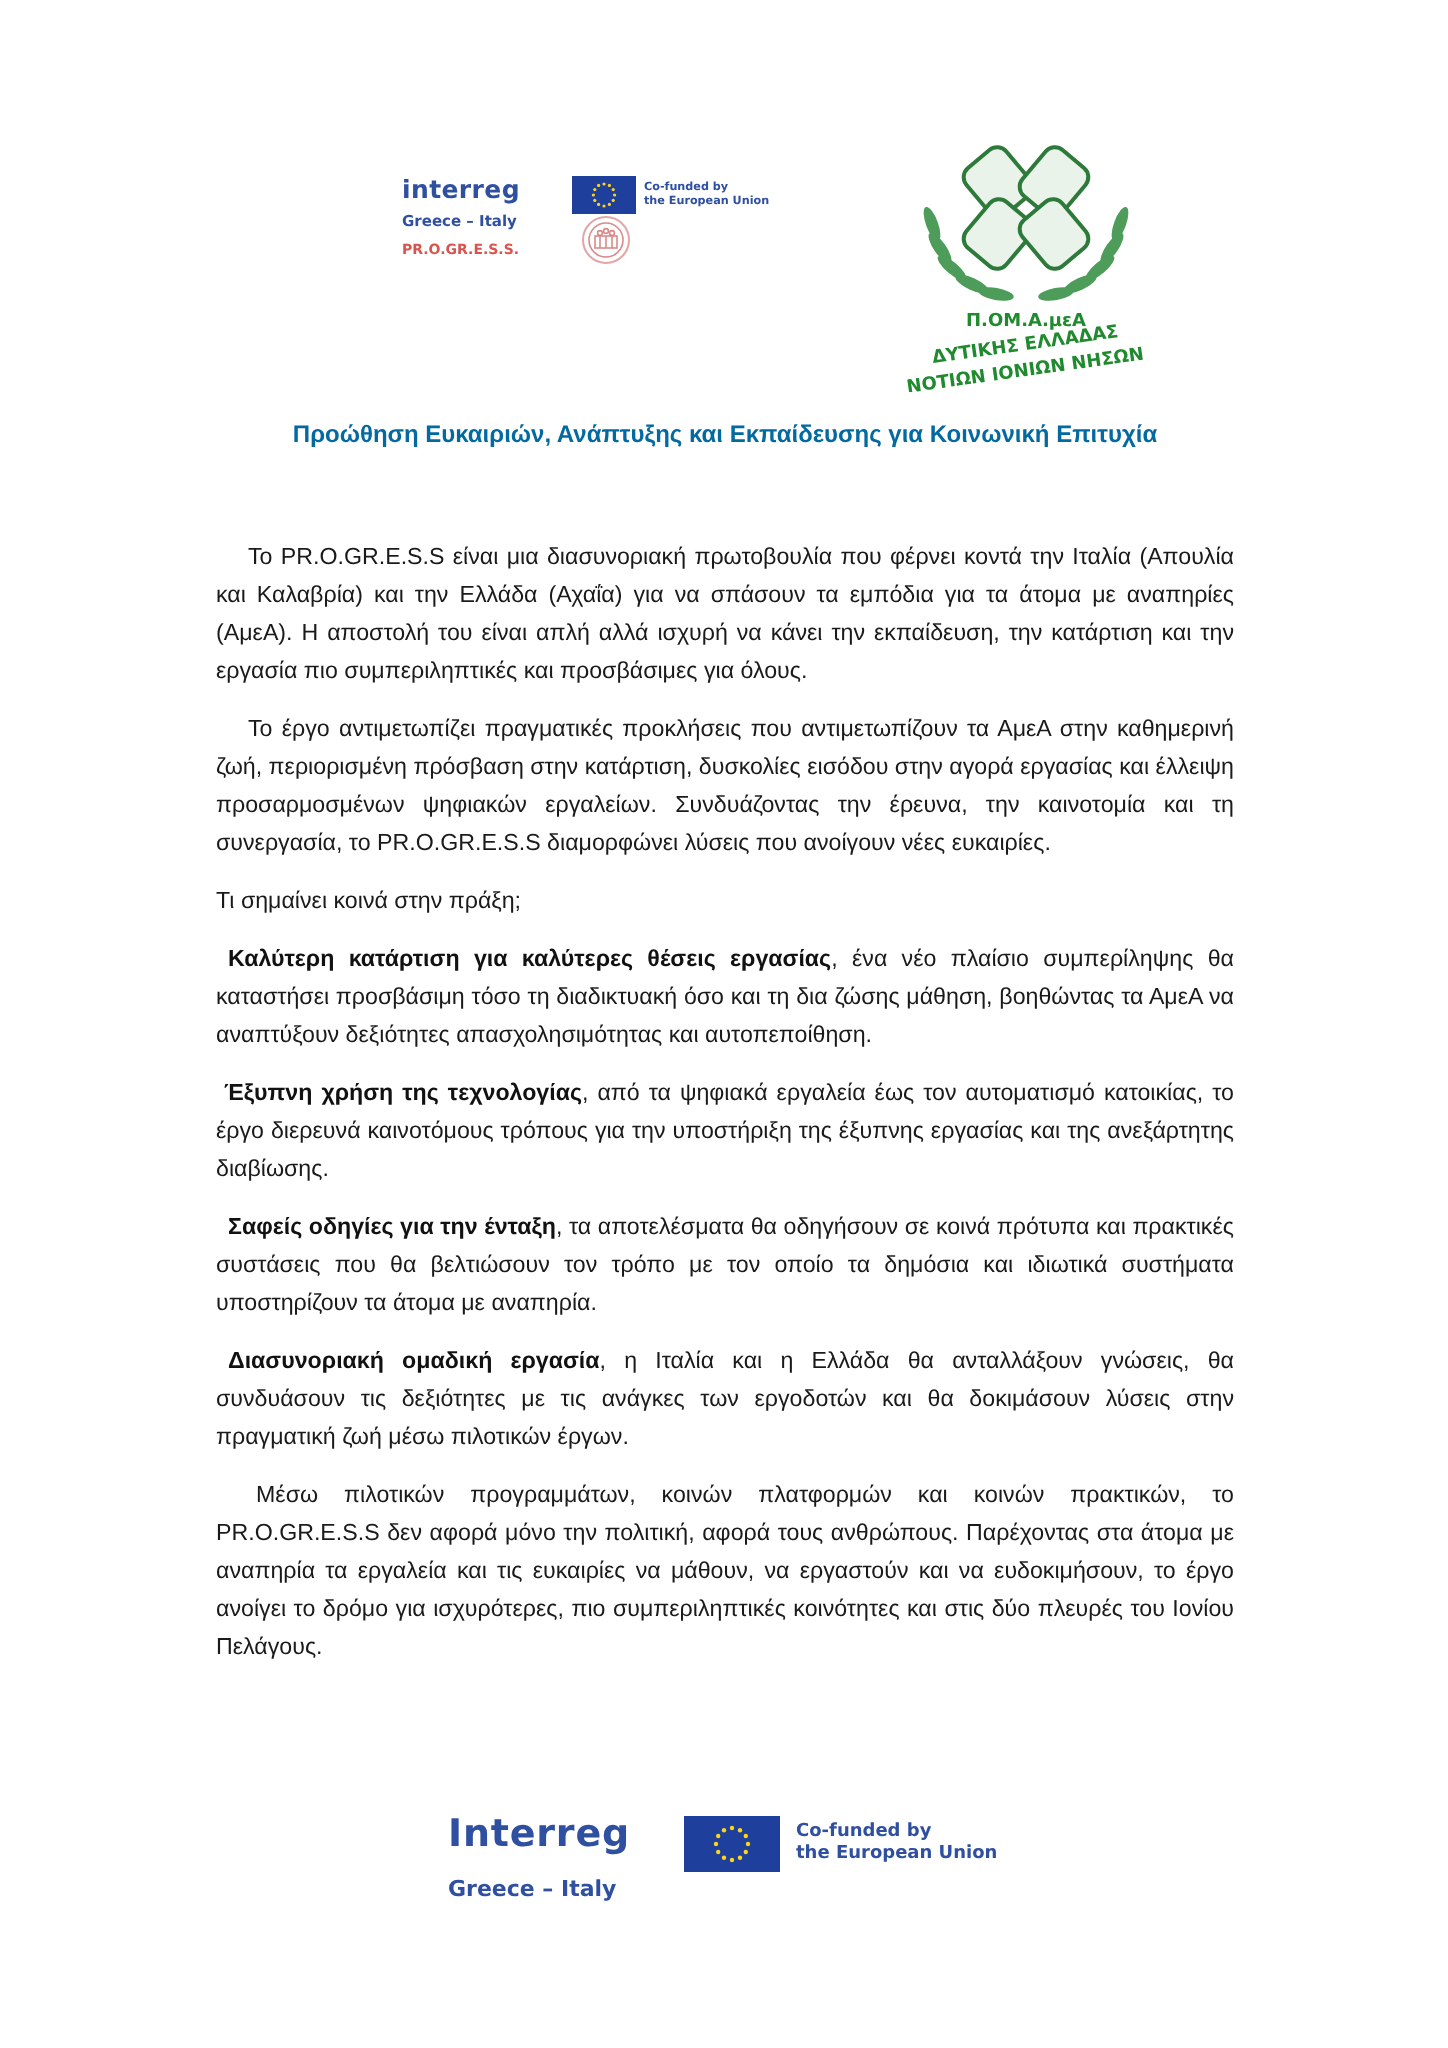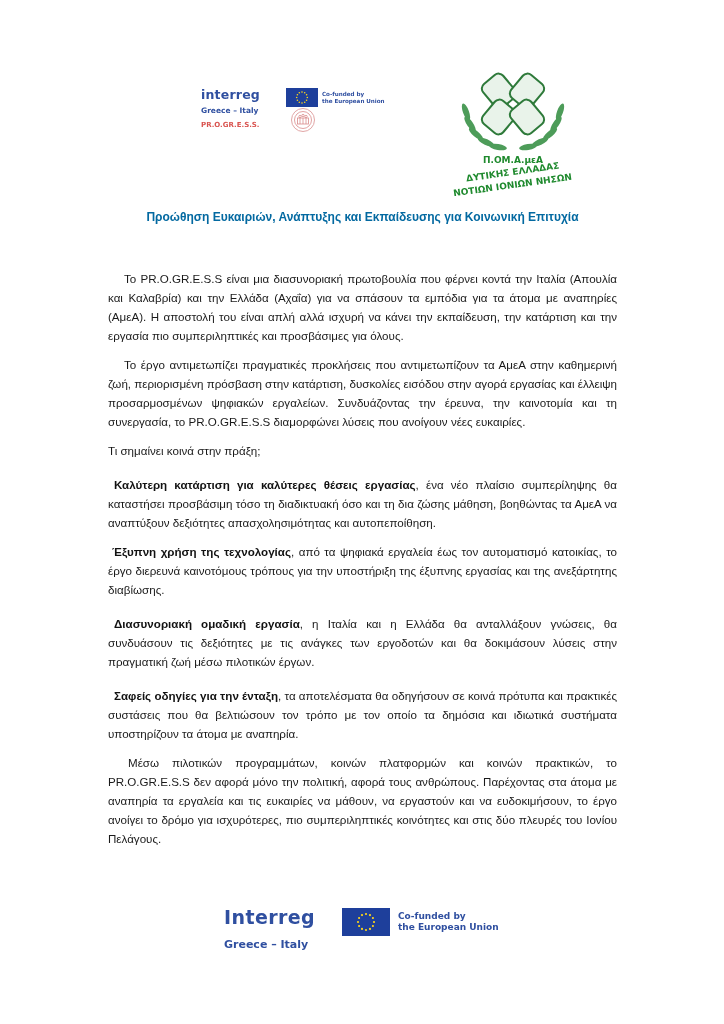--- a/index.html
+++ b/index.html
@@ -25,21 +25,21 @@
 
   .hdr-pomamea { position: absolute; left: 446px; top: 62px; width: 134px; height: 134px; }
 
   
   .doc { position: absolute; left: 108px; top: 209px; width: 509px; }
   .doc-title { text-align: center; font-weight: bold; font-size: 12px; line-height: 16px;
                margin: 0 0 12px 0; color: #0369a1; }
   .para { font-size: 11.6px; line-height: 19px; text-align: justify; margin: 0 0 10px 0; }
   .indent1 { text-indent: 16px; margin-top: 44px; }
   .indent2 { text-indent: 16px; }
-  .indent-sm { text-indent: 6px; margin-top: 15px; }
+  .indent-sm { text-indent: 6px; }
   .indent-xs { text-indent: 4px; }
   .indent3 { text-indent: 20px; }
   .para b { font-weight: bold; color: #111; }
 
   
   .ftr-interreg { position: absolute; left: 224px; top: 906px; }
   .ftr-interreg-word { font-family: "DejaVu Sans", sans-serif; font-weight: bold; color: #2f4fa0;
                        font-size: 19px; line-height: 22px; letter-spacing: 0.4px; }
   .ftr-interreg-sub { font-family: "DejaVu Sans", sans-serif; font-weight: bold; color: #2f4fa0;
                       font-size: 11px; line-height: 14px; margin-top: 10px; }
@@ -137,23 +137,23 @@
   <p class="para indent1">Το PR.O.GR.E.S.S είναι μια διασυνοριακή πρωτοβουλία που φέρνει κοντά την Ιταλία (Απουλία και Καλαβρία) και την Ελλάδα (Αχαΐα) για να σπάσουν τα εμπόδια για τα άτομα με αναπηρίες (ΑμεΑ). Η αποστολή του είναι απλή αλλά ισχυρή να κάνει την εκπαίδευση, την κατάρτιση και την εργασία πιο συμπεριληπτικές και προσβάσιμες για όλους.</p>
 
   <p class="para indent2">Το έργο αντιμετωπίζει πραγματικές προκλήσεις που αντιμετωπίζουν τα ΑμεΑ στην καθημερινή ζωή, περιορισμένη πρόσβαση στην κατάρτιση, δυσκολίες εισόδου στην αγορά εργασίας και έλλειψη προσαρμοσμένων ψηφιακών εργαλείων. Συνδυάζοντας την έρευνα, την καινοτομία και τη συνεργασία, το PR.O.GR.E.S.S διαμορφώνει λύσεις που ανοίγουν νέες ευκαιρίες.</p>
 
   <p class="para">Τι σημαίνει κοινά στην πράξη;</p>
 
   <p class="para indent-sm"><b>Καλύτερη κατάρτιση για καλύτερες θέσεις εργασίας</b><span>, ένα νέο πλαίσιο συμπερίληψης θα καταστήσει προσβάσιμη τόσο τη διαδικτυακή όσο και τη δια ζώσης μάθηση, βοηθώντας τα ΑμεΑ να αναπτύξουν δεξιότητες απασχολησιμότητας και αυτοπεποίθηση.</span></p>
 
   <p class="para indent-xs"><b>Έξυπνη χρήση της τεχνολογίας</b><span>, από τα ψηφιακά εργαλεία έως τον αυτοματισμό κατοικίας, το έργο διερευνά καινοτόμους τρόπους για την υποστήριξη της έξυπνης εργασίας και της ανεξάρτητης διαβίωσης.</span></p>
 
+  <p class="para indent-sm"><b>Σαφείς οδηγίες για την ένταξη</b><span>, τα αποτελέσματα θα οδηγήσουν σε κοινά πρότυπα και πρακτικές συστάσεις που θα βελτιώσουν τον τρόπο με τον οποίο τα δημόσια και ιδιωτικά συστήματα υποστηρίζουν τα άτομα με αναπηρία.</span></p>
+
   <p class="para indent-sm"><b>Διασυνοριακή ομαδική εργασία</b><span>, η Ιταλία και η Ελλάδα θα ανταλλάξουν γνώσεις, θα συνδυάσουν τις δεξιότητες με τις ανάγκες των εργοδοτών και θα δοκιμάσουν λύσεις στην πραγματική ζωή μέσω πιλοτικών έργων.</span></p>
-
-  <p class="para indent-sm"><b>Σαφείς οδηγίες για την ένταξη</b><span>, τα αποτελέσματα θα οδηγήσουν σε κοινά πρότυπα και πρακτικές συστάσεις που θα βελτιώσουν τον τρόπο με τον οποίο τα δημόσια και ιδιωτικά συστήματα υποστηρίζουν τα άτομα με αναπηρία.</span></p>
 
   <p class="para indent3">Μέσω πιλοτικών προγραμμάτων, κοινών πλατφορμών και κοινών πρακτικών, το PR.O.GR.E.S.S δεν αφορά μόνο την πολιτική, αφορά τους ανθρώπους. Παρέχοντας στα άτομα με αναπηρία τα εργαλεία και τις ευκαιρίες να μάθουν, να εργαστούν και να ευδοκιμήσουν, το έργο ανοίγει το δρόμο για ισχυρότερες, πιο συμπεριληπτικές κοινότητες και στις δύο πλευρές του Ιονίου Πελάγους.</p>
 </div>
 
 <div>
   <div class="ftr-interreg">
     <div class="ftr-interreg-word">Interreg</div>
     <div class="ftr-interreg-sub">Greece – Italy</div>
   </div>
 

